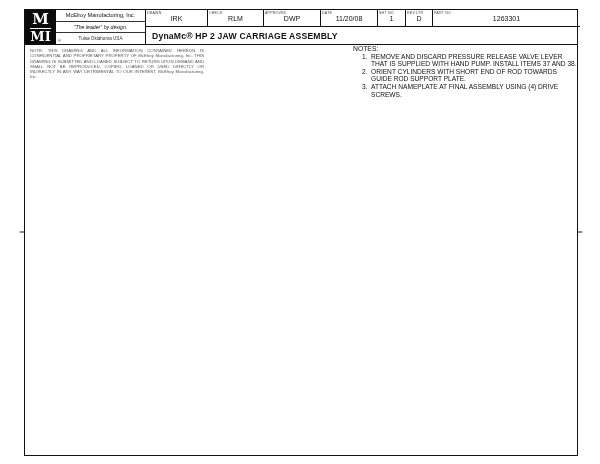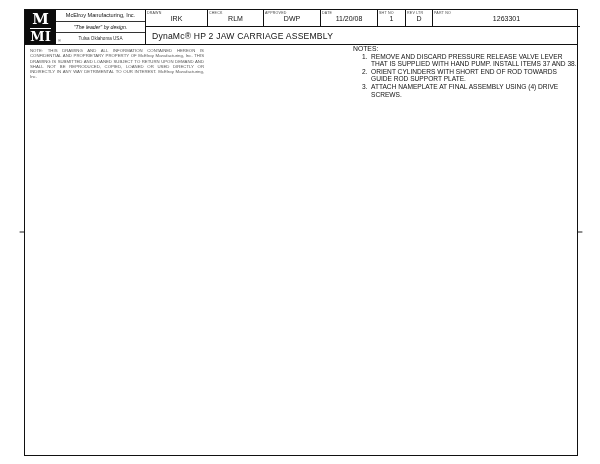--- a/index.html
+++ b/index.html
@@ -16,21 +16,21 @@
   .company .c1{font-size:5.6px;border-bottom:.6px solid #333;}
   .company .c2{font-size:5.2px;font-style:italic;border-bottom:.6px solid #333;}
   .company .c3{font-size:4.6px;color:#333;}
   .reg{position:absolute;left:2px;bottom:1px;font-size:4px;color:#222;}
   .tbright{flex:1;display:flex;flex-direction:column;}
   .fieldrow{height:17px;display:flex;border-bottom:1px solid #111;box-sizing:border-box;}
   .fcell{position:relative;border-right:.8px solid #111;box-sizing:border-box;}
   .fcell:last-child{border-right:none;}
   .flabel{position:absolute;left:1px;top:1px;font-size:3.6px;color:#444;letter-spacing:.2px;white-space:nowrap;}
   .fvalue{position:absolute;left:0;right:0;top:5px;text-align:center;font-size:7px;}
-  .titlerow{flex:1;display:flex;align-items:center;padding-left:6px;font-size:8.6px;font-weight:normal;letter-spacing:.2px;}
+  .titlerow{flex:1;display:flex;align-items:center;padding-left:6px;font-size:8.6px;font-weight:bold;letter-spacing:.2px;}
   
   .fineprint{position:absolute;left:5px;top:38px;width:174px;font-size:4.3px;line-height:5.3px;color:#555;text-align:justify;z-index:4;}
   
   .notes{position:absolute;left:328px;top:35px;width:224px;font-size:6.6px;line-height:7.6px;z-index:4;color:#111;}
   .notes .nh{font-size:6.8px;}
   .notes ol{margin:0;padding:0 0 0 9px;list-style:none;counter-reset:nts;}
   .notes li{counter-increment:nts;position:relative;padding-left:9px;margin:0;}
   .notes li::before{content:counter(nts) ".";position:absolute;left:0;top:0;}
   svg text{font-family:"DejaVu Sans",sans-serif;}
 </style>

